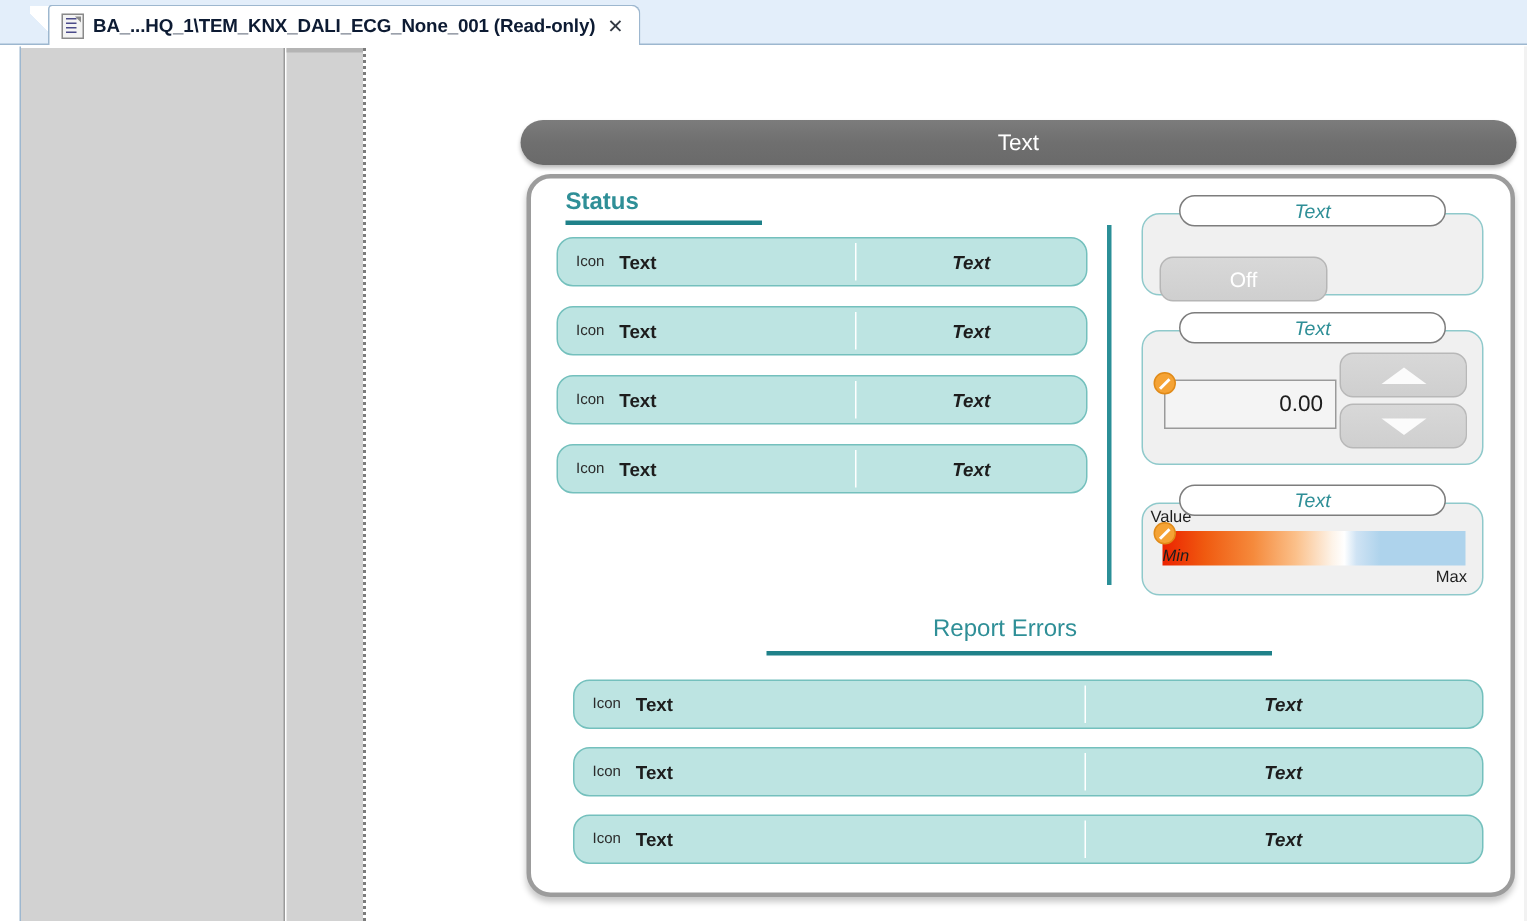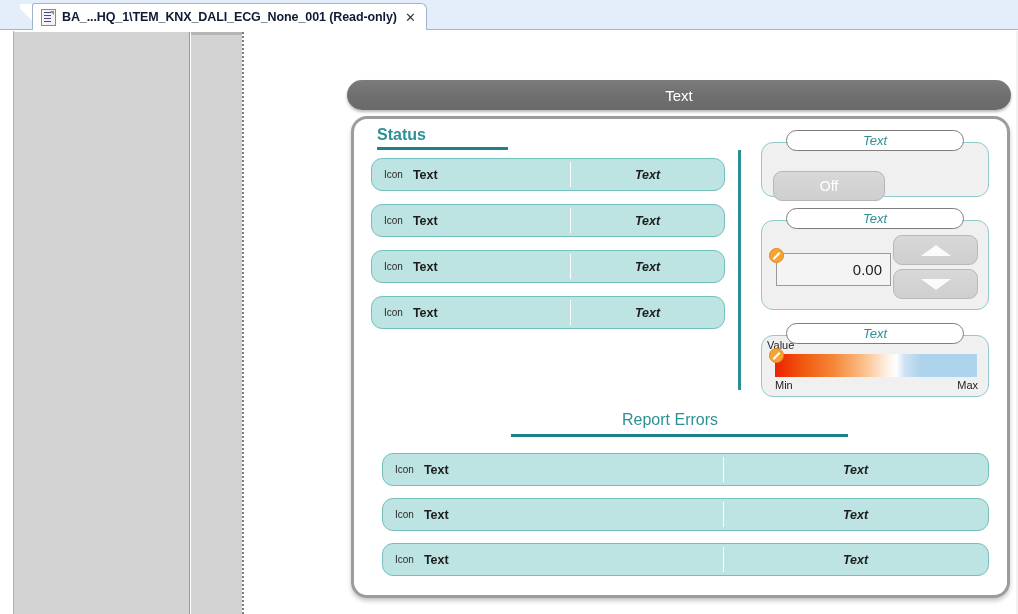--- a/index.html
+++ b/index.html
@@ -420,21 +420,21 @@
     </div>
   </div>
 
   <div class="group-pill" style="left:786px; top:323px; width:178px; height:21px;">
     <span>Text</span>
   </div>
   <div class="group-box" style="left:761px; top:335px; width:228px; height:62px;">
     <div class="value-label" style="left:5px; top:3px;">Value</div>
     <div class="grad-bar" style="left:13px; top:18px; width:202px; height:23px;"></div>
     <div class="no-entry-icon" style="left:7px; top:12px;"></div>
-    <div class="minmax" style="left:13px; top:43px;">Min</div>
+    <div class="minmax" style="left:13px; top:29px;font-style:italic;">Min</div>
     <div class="minmax" style="right:10px; top:43px;">Max</div>
   </div>
 
   <div class="section-heading" style="left:622px; top:411px;text-align:right;">Report Errors</div>
   <div class="section-rule" style="left:511px; top:434px; width:337px;"></div>
 
   <div class="status-row" style="left:382px; top:453px; width:607px; height:33px;">
     <span class="row-icon">Icon</span>
     <span class="row-text-bold">Text</span>
     <span class="row-sep" style="left:340px;"></span>

